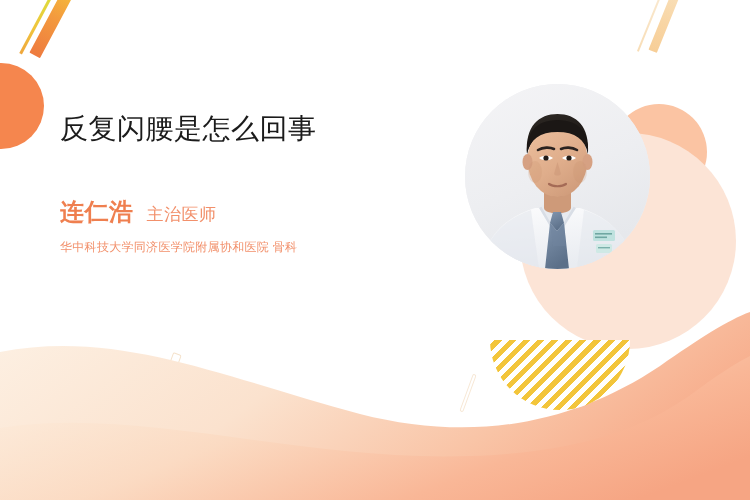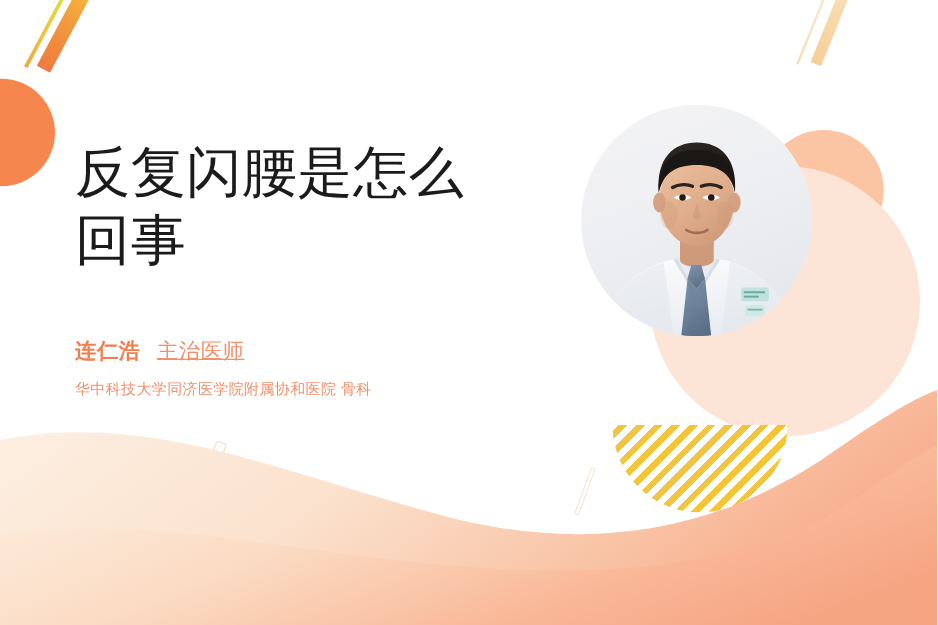--- a/index.html
+++ b/index.html
@@ -136,45 +136,44 @@
   }
 
   
   .content {
     position:absolute;
     left:60px; top:112px;
     width:400px;
     z-index:6;
   }
   .title {
-    font-size:44px;
+    font-size:28px;
     line-height:1.22;
     font-weight:400;
     color:#1B1B1B;
     letter-spacing:.5px;
     max-width:340px;
   }
   .doctor-line {
     margin-top:50px;
     display:flex;
     align-items:baseline;
     gap:13px;
   }
   .doctor-name {
-    font-size:17px;
+    font-size:24px;
     font-weight:700;
     color:#EF7F4F;
     letter-spacing:.5px;
   }
   .doctor-rank {
     font-size:17px;
     font-weight:400;
     color:#F2906B;
     letter-spacing:.5px;
-    text-decoration:underline;
   }
   .hospital {
     margin-top:11px;
     font-size:12px;
     line-height:1.45;
     color:#F2906B;
     letter-spacing:.3px;
     max-width:385px;
   }
 </style>

